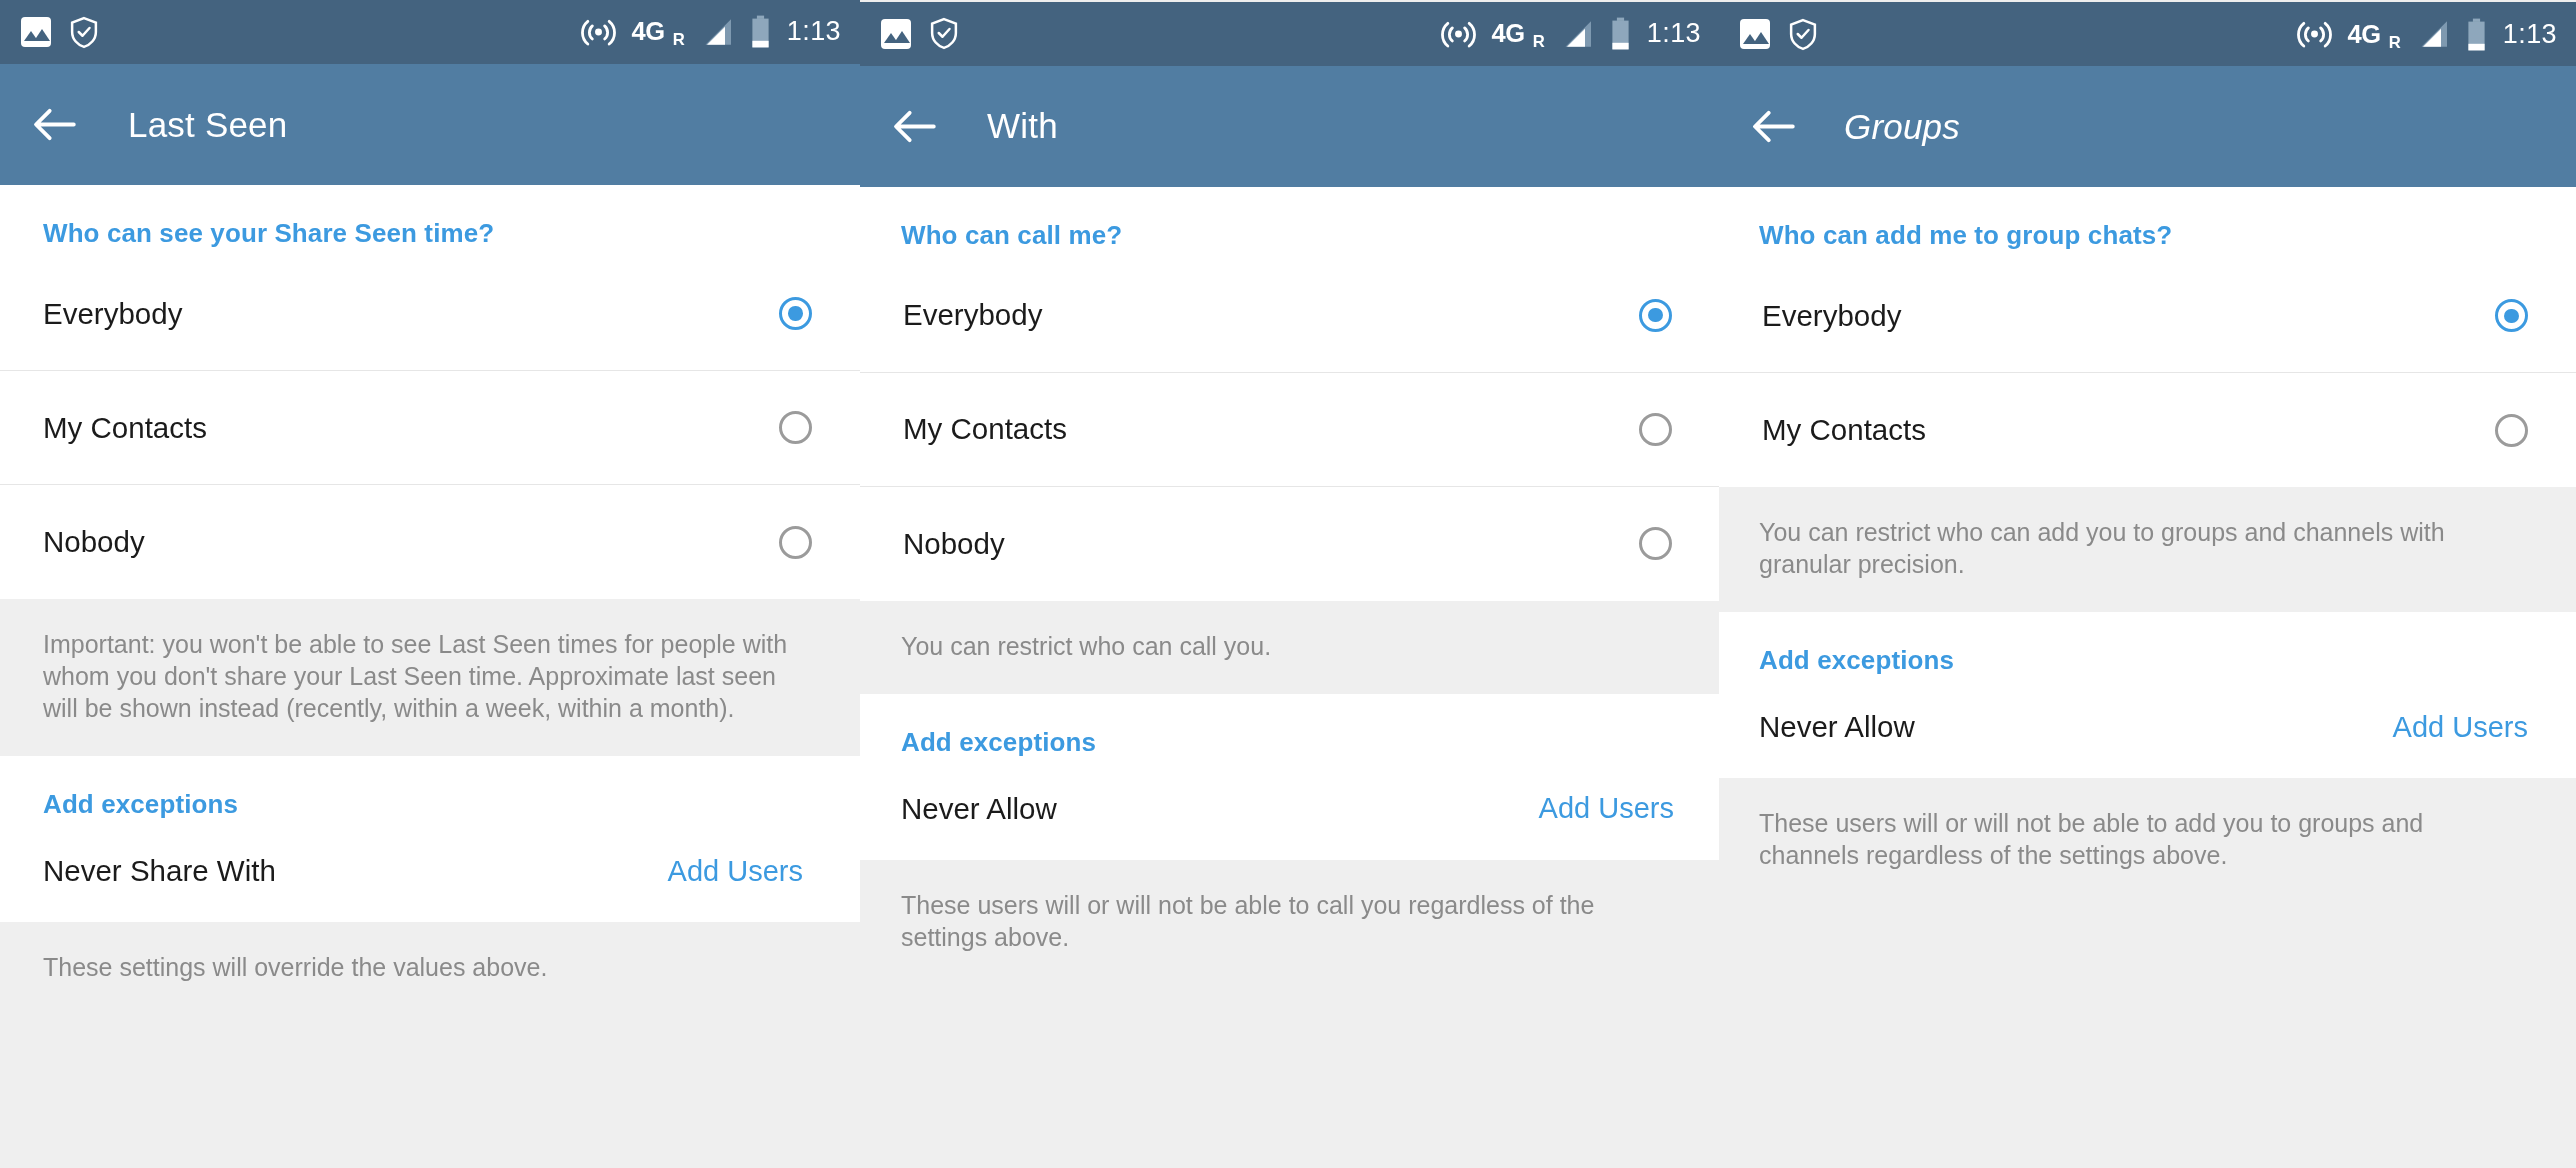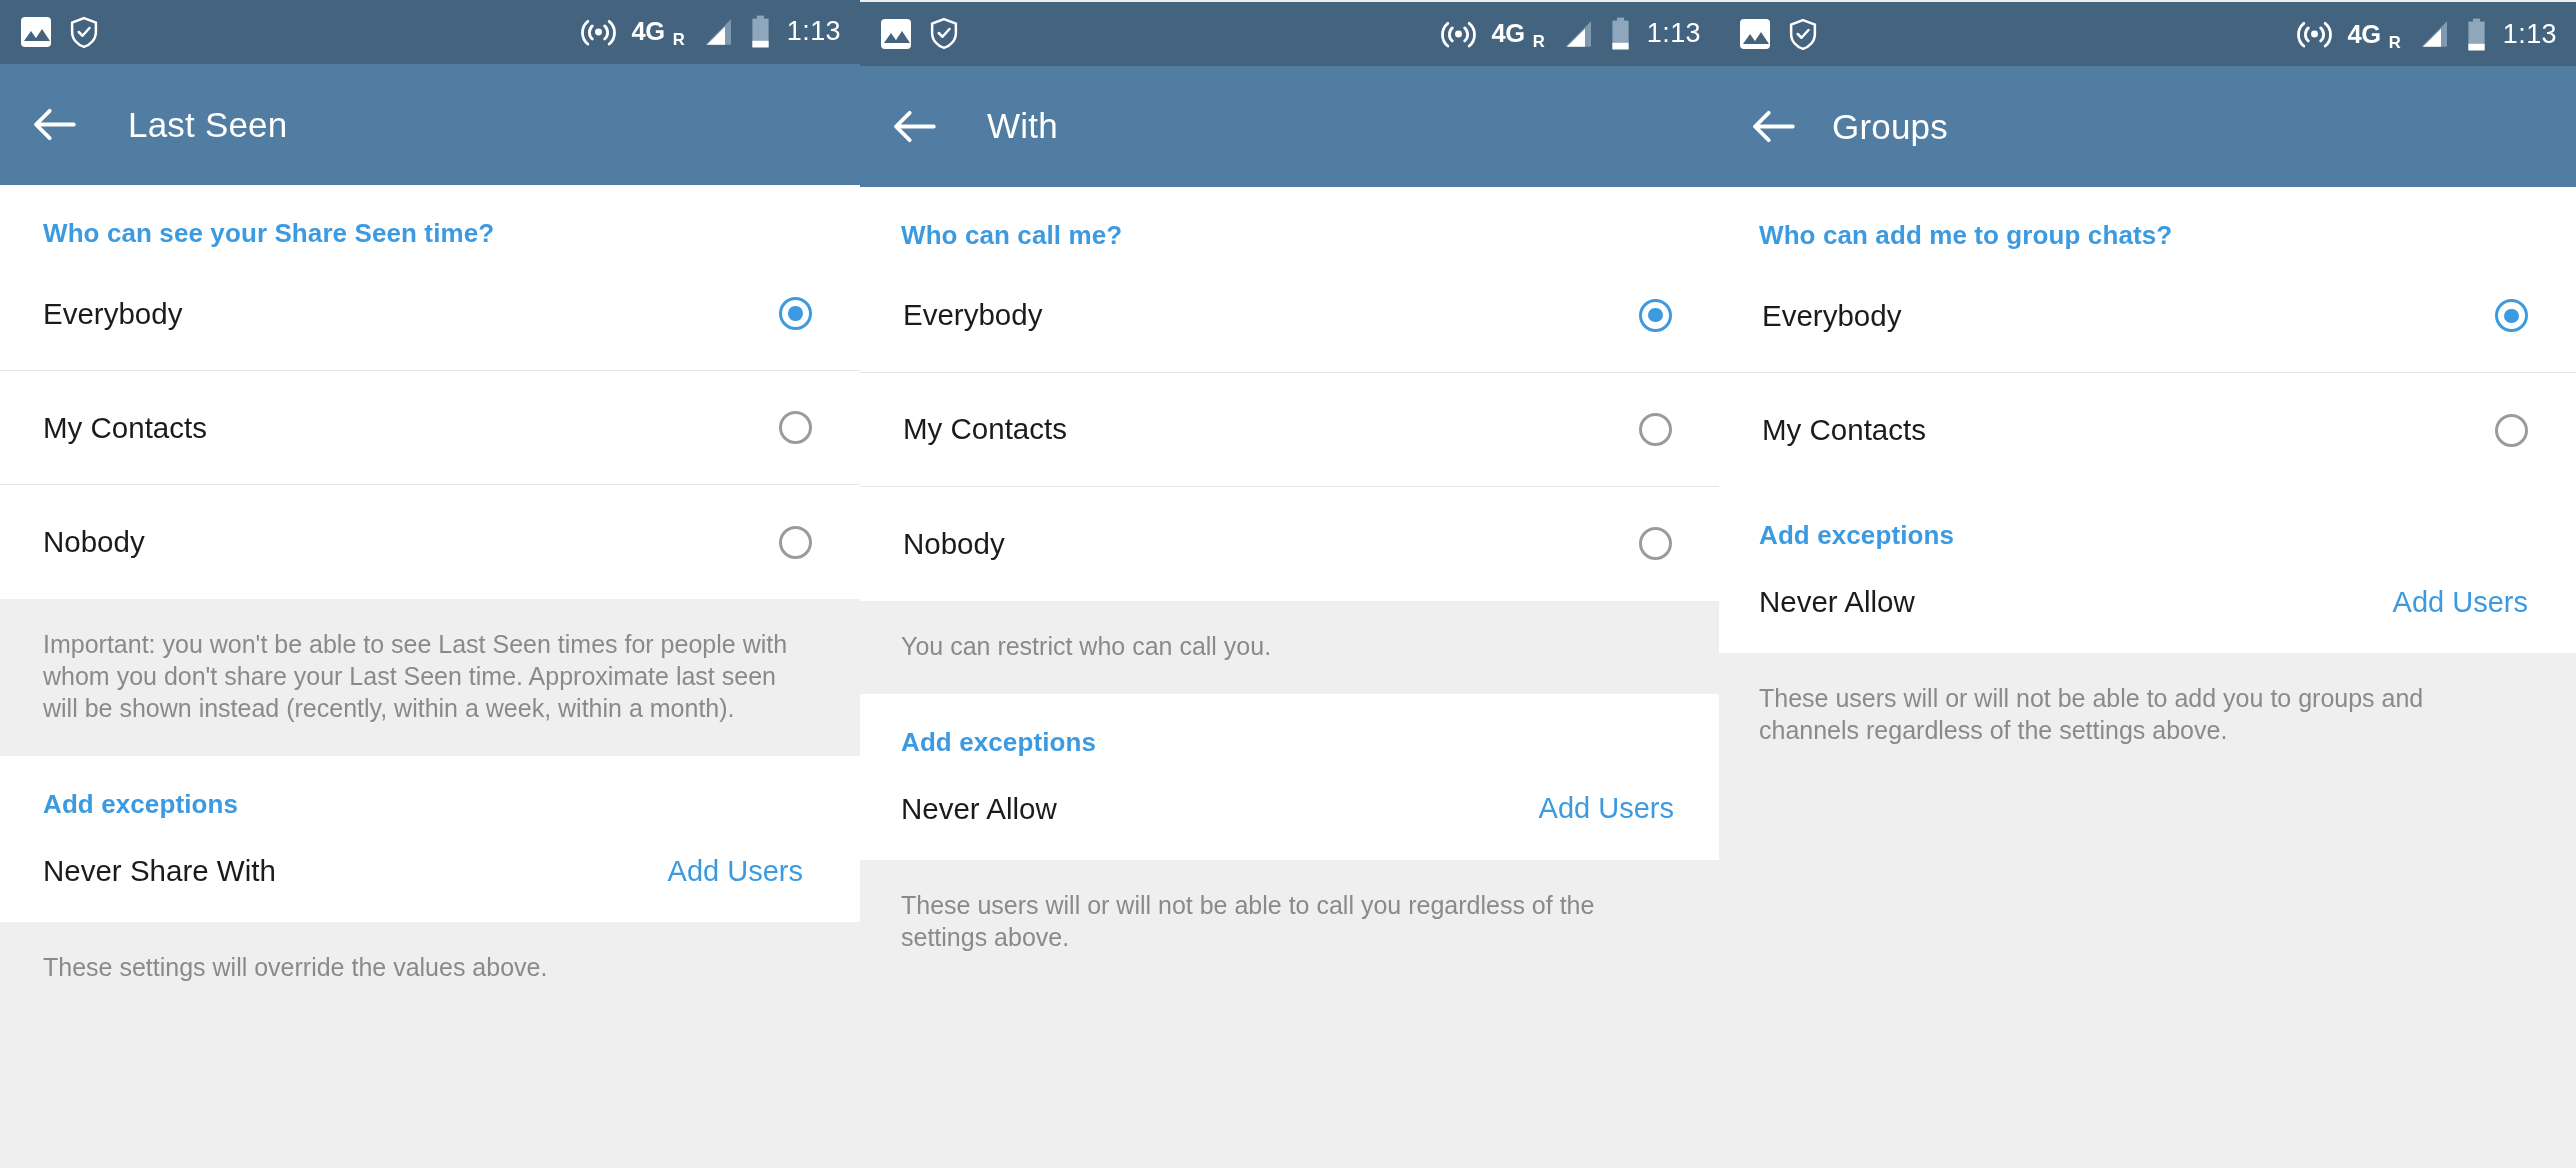--- a/index.html
+++ b/index.html
@@ -109,21 +109,21 @@
   }
   .appbar-title {
     font-size: 35px;
     color: #ffffff;
     margin-left: 49px;
     font-weight: 500;
     letter-spacing: 0.2px;
     white-space: nowrap;
   }
   .panel.p2 .appbar-title { margin-left: 48px; }
-  .panel.p3 .appbar-title { margin-left: 34px; }
+  .panel.p3 .appbar-title { margin-left: 46px; font-style: italic; }
 
   
   .content { background: #efefef; }
 
   .card {
     background: #ffffff;
   }
   .section-header {
     color: #3c9ae0;
     font-size: 26px;
@@ -423,20 +423,21 @@
         <div class="radio-row first">
           <span class="label">Everybody</span>
           <span class="radio checked"></span>
         </div>
         <div class="radio-row last">
           <span class="label">My Contacts</span>
           <span class="radio"></span>
         </div>
       </div>
 
+      <div class="footnote">You can restrict who can add you to groups and channels with granular precision.</div>
 
       <div class="card">
         <div class="section-header">Add exceptions</div>
         <div class="exception-row">
           <span class="label">Never Allow</span>
           <span class="action">Add Users</span>
         </div>
       </div>
 
       <div class="footnote">These users will or will not be able to add you to groups and channels regardless of the settings above.</div>

